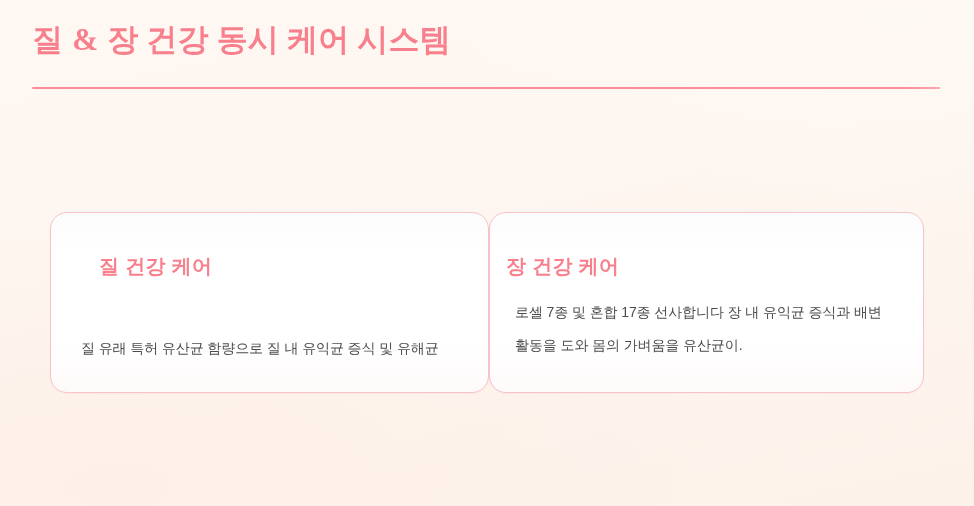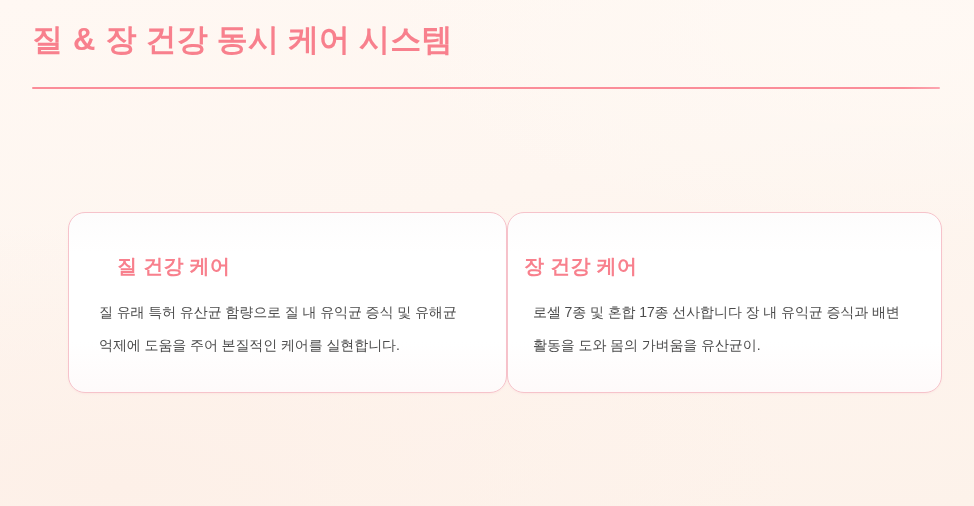--- a/index.html
+++ b/index.html
@@ -36,20 +36,21 @@
     width: 908px;
   }
   .page-title {
     margin: 0;
     font-size: 31px;
     line-height: 44px;
     font-weight: 700;
     letter-spacing: 0.2px;
     color: #f8808d;
     white-space: nowrap;
+    font-family: Liberation Serif, serif;
   }
   .title-amp {
     font-weight: 700;
     color: #f8808d;
     padding: 0 1px;
   }
   .title-rule {
     position: absolute;
     left: 0;
     top: 69px;
@@ -60,21 +61,21 @@
   }
 
   
   .cards {
     position: absolute;
     left: 32px;
     top: 212px;
     width: 910px;
     height: 147px;
     display: flex;
-    justify-content: flex-end;
+    justify-content: center;
     align-items: stretch;
   }
   .card {
     position: relative;
     box-sizing: border-box;
     height: 181px;
     border: 1px solid #f6c3cb;
     border-radius: 17px;
     background-image: linear-gradient(180deg, #fdfcfc 0%, #ffffff 22%, #ffffff 72%, #fefafa 100%);
     box-shadow: 0 1px 2px rgba(231,150,160,0.10);
@@ -100,21 +101,21 @@
   .card-body {
     position: absolute;
     margin: 0;
     top: 83px;
     font-size: 14px;
     line-height: 33px;
     font-weight: 400;
     letter-spacing: -0.1px;
     color: #4b4b4b;
   }
-  .card--left  .card-body { left: 30px; width: 385px; }
+  .card--left  .card-body { left: 30px; width: 385px; margin-top: 36px; }
   .card--right .card-body { left: 25px; width: 390px; }
 
   .card-body-line { display: block; white-space: nowrap; }
 </style>
 </head>
 <body>
 
 <div class="page">
 
   <div class="header">
@@ -123,21 +124,20 @@
       <span>장 건강 동시 케어 시스템</span></h1>
     <div class="title-rule"></div>
   </div>
 
   <div class="cards">
 
     <div class="card card--left">
       <h2 class="card-heading">질 건강 케어</h2>
       <p class="card-body">
         <span class="card-body-line">질 유래 특허 유산균 함량으로 질 내 유익균 증식 및 유해균</span>
-        <span class="card-body-line">억제에 도움을 주어 본질적인 케어를 실현합니다.</span>
       </p>
     </div>
 
     <div class="card card--right">
       <h2 class="card-heading">장 건강 케어</h2>
       <p class="card-body">
         <span class="card-body-line">로셀 7종 및 혼합 17종 선사합니다 장 내 유익균 증식과 배변</span>
         <span class="card-body-line">활동을 도와 몸의 가벼움을 유산균이.</span>
       </p>
     </div>

